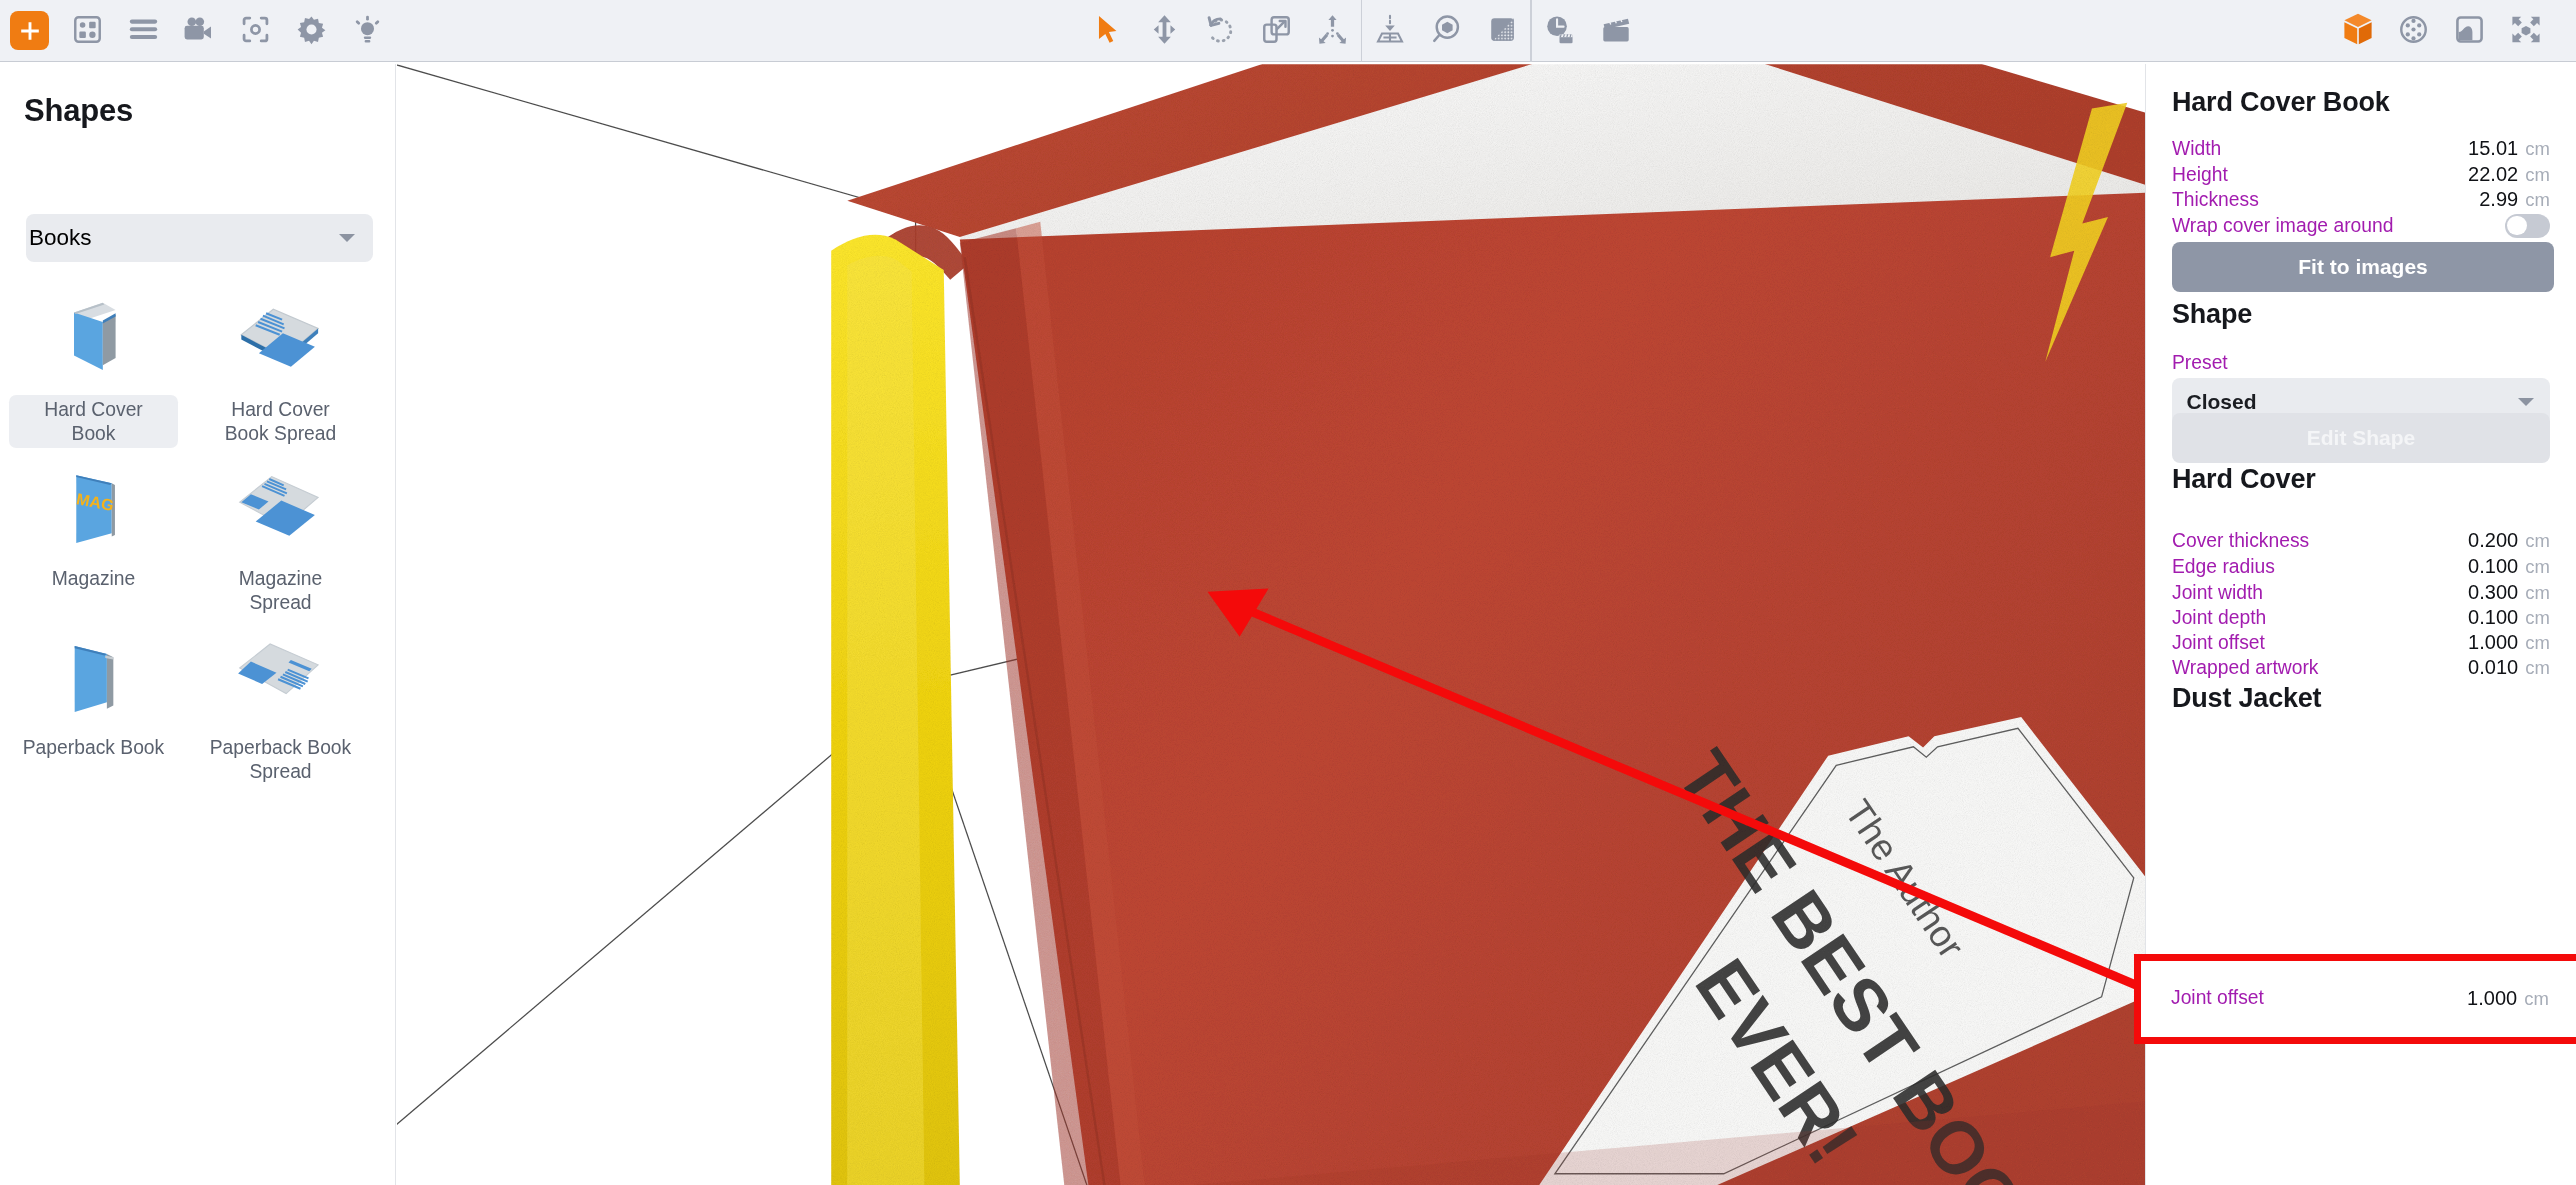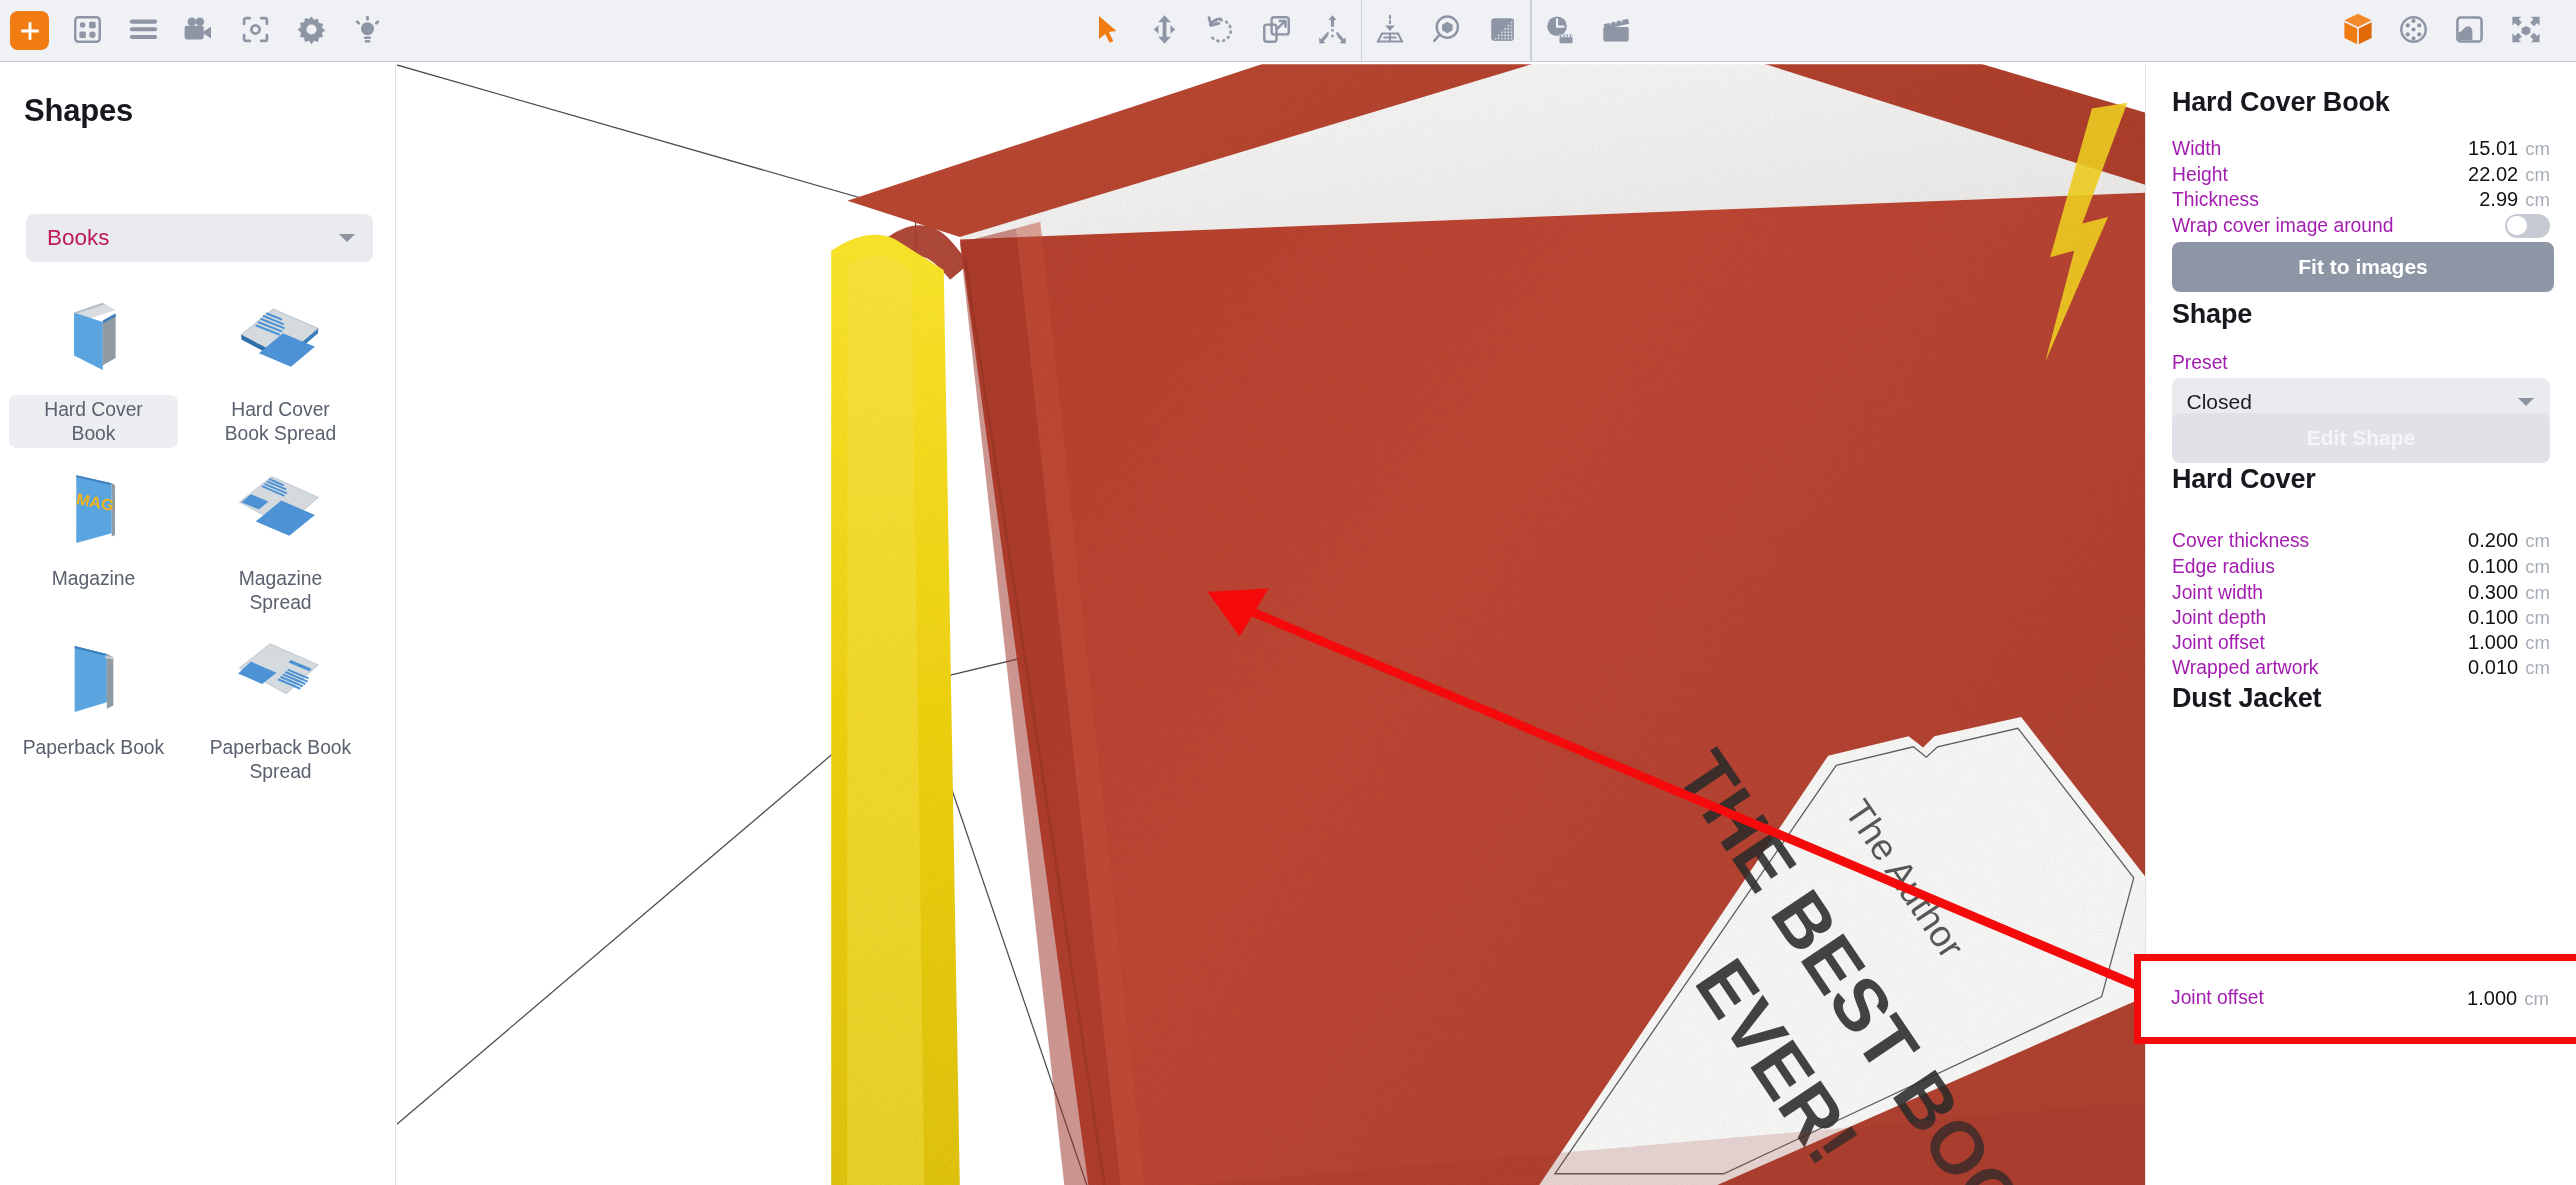--- a/index.html
+++ b/index.html
@@ -48,21 +48,21 @@
     font-size: 31px; font-weight: 700; color: #16181d;
     letter-spacing: -0.2px;
   }
   #category-select {
     position: absolute; left: 26px; top: 150px;
     width: 347px; height: 48px;
     background: #e9ebef; border: none; border-radius: 8px;
     display: flex; align-items: center; cursor: pointer;
   }
   #category-select .cs-label {
-    margin-left: 21px; font-size: 22.5px; color: #be185d; text-align: center;
+    margin-left: 3px; font-size: 22.5px; color: #000000; text-align: center;
   }
   #category-select .cs-caret {
     position: absolute; right: 17.7px; top: 50%;
     transform: translateY(-50%);
     width: 0; height: 0;
     border-left: 8.8px solid transparent;
     border-right: 8.8px solid transparent;
     border-top: 8.8px solid #8c93a1;
   }
   #shape-grid {
@@ -132,21 +132,21 @@
   .p-btn {
     height: 50px; border-radius: 8px;
     display: flex; align-items: center; justify-content: center;
     font-size: 21px; font-weight: 700; color: #ffffff;
     cursor: pointer;
   }
   .p-btn.primary { background: #8e96a6; }
   .p-btn.disabled { background: #e0e2e7; color: #f4f5f7; cursor: default; }
   .p-select {
     height: 47px; background: #e9ebef; border-radius: 8px;
-    display: flex; align-items: center; position: relative; cursor: pointer;
+    display: flex; align-items: center; position: relative; cursor: pointer; font-weight: bold;
   }
   .p-select .ps-label { margin-left: 14.5px; font-size: 21px; color: #1b1d22; }
   .p-select .ps-caret {
     position: absolute; right: 16px; top: 50%; transform: translateY(-50%);
     width: 0; height: 0;
     border-left: 8px solid transparent;
     border-right: 8px solid transparent;
     border-top: 8px solid #8c93a1;
   }
 

